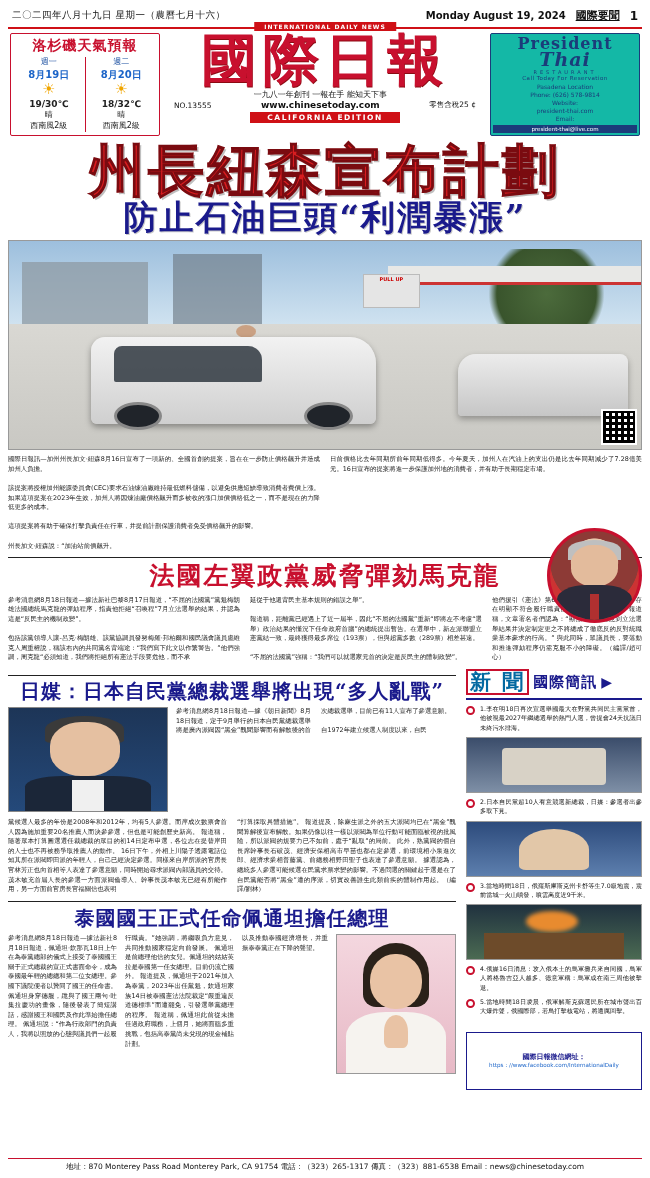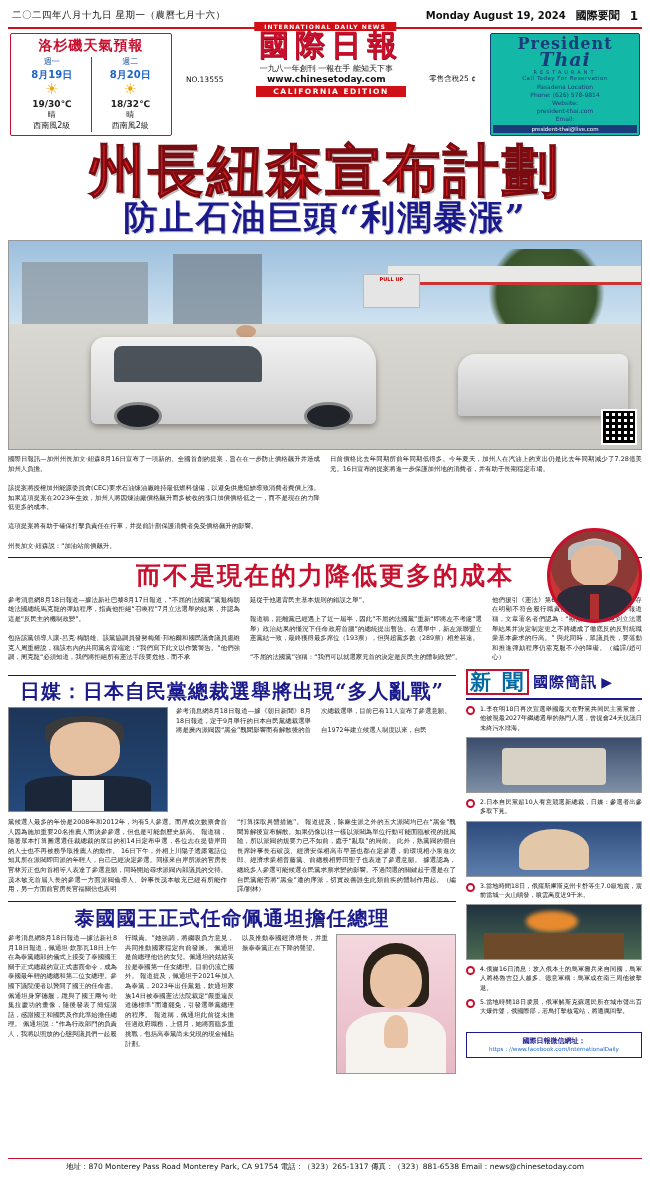--- a/index.html
+++ b/index.html
@@ -12,45 +12,45 @@
     position:relative;
     overflow:hidden;
   }
   .page { width:650px; height:1178px; position:relative; padding:6px 8px 0 8px; }
 
   
   .topbar { display:flex; align-items:center; justify-content:space-between; font-size:9.5px; padding:2px 4px 3px 4px; }
   .topbar .date-cn { font-family:"DejaVu Sans", sans-serif; letter-spacing:0.5px; }
   .topbar .right { display:flex; align-items:center; gap:10px; font-weight:bold; }
   .topbar .eng-date { font-size:10px; }
-  .topbar .section { font-size:11px; }
+  .topbar .section { font-size:11px;text-decoration:underline; }
   .topbar .pageno { font-size:12px; }
   .redline { height:2px; background:#cf1016; margin:1px 0 0 0; }
 
   
   .masthead { display:flex; align-items:stretch; gap:6px; padding:4px 2px 2px 2px; position:relative; }
   .idn-label {
     position:absolute; left:50%; transform:translateX(-50%); top:-7px;
     background:#cf1016; color:#fff; font-size:6px; letter-spacing:1px; padding:1px 10px; font-weight:bold; white-space:nowrap;
   }
-  .weather-box { width:162px; border:1.5px solid #c8102e; border-radius:2px; padding:3px 4px; text-align:center; }
+  .weather-box { width:150px; border:1.5px solid #c8102e; border-radius:2px; padding:3px 4px; text-align:center; }
   .weather-title { color:#c8102e; font-size:14px; font-weight:bold; letter-spacing:1px; margin-bottom:2px; }
   .weather-cols { display:flex; }
   .wcol { flex:1; font-size:8px; line-height:1.35; color:#222; }
   .wcol .wday { color:#1b4fa0; font-size:8px; }
   .wcol .wdate { color:#1b64c8; font-size:10px; font-weight:bold; }
   .wicon { font-size:15px; line-height:1; margin:1px 0; }
   .wsun { color:#f0a500; }
   .wtemp { font-size:9px; font-weight:bold; }
   .vsep { width:1px; background:#c8102e; margin:0 2px; }
 
   .centerhead { flex:1; text-align:center; padding:0 4px; }
   .cn-title {
-    font-family:Liberation Mono, monospace;
-    color:#c8102e; font-weight:bold; font-size:30px; line-height:0.98; letter-spacing:6px;
+    font-family:Liberation Sans, sans-serif;
+    color:#c8102e; font-weight:bold; font-size:56px; line-height:0.98; letter-spacing:6px;
     text-shadow:0.5px 0.5px 0 #8b0a12;
   }
   .cn-sub-row { display:flex; justify-content:space-between; align-items:flex-end; font-size:7.5px; margin-top:1px; padding:0 4px; }
   .cn-sub-row .mid { text-align:center; flex:1; }
   .slogan { font-size:8px; color:#111;text-align:center; }
   .url { font-size:9px; font-weight:bold; }
   .calbar { background:#cf1016; color:#fff; font-size:7.5px; font-weight:bold; letter-spacing:1.5px; margin:2px auto 0 auto; width:150px; padding:1px 0; }
 
   .ad-box { width:150px; border:1.5px solid #1b3c7a; border-radius:2px; background:#14b8a6; text-align:center; padding:2px; }
   .ad-title { font-family:"DejaVu Serif",serif; color:#1b3c7a; font-weight:bold; font-size:16px; line-height:1; letter-spacing:1px; }
@@ -152,21 +152,21 @@
   .brief .btxt { font-size:6.2px; line-height:1.5; text-align:justify; flex:1; }
   .brief-photo { width:100%; height:56px; border:0.5px solid #999; margin:2px 0 4px 0; }
   .bp1 { background:linear-gradient(#3b4d6b,#7e8fa6); position:relative; }
   .bp1:after { content:""; position:absolute; left:20%; top:18%; width:60%; height:70%; background:#d8d2c6; border-radius:4px; }
   .bp2 { background:linear-gradient(#2d4b7c,#5d7fae); position:relative; }
   .bp2:after { content:""; position:absolute; left:30%; top:14%; width:40%; height:76%; background:#e2c7a8; border-radius:50% 50% 10% 10%; }
   .bp3 { background:linear-gradient(#20323f,#4b6a52); position:relative; }
   .bp3:after { content:""; position:absolute; left:10%; bottom:0; width:80%; height:48%; background:#6d4b2a; }
   .bp3:before { content:""; position:absolute; left:34%; top:10%; width:30%; height:40%; background:#e88b2f; border-radius:50%; filter:blur(2px); }
 
-  .fb-box { border:1px solid #1a1a8c; margin-top:16px; padding:3px; text-align:center; }
+  .fb-box { border:1px solid #1a1a8c; margin-top:16px; padding:19px; text-align:center; }
   .fb-title { color:#1a1a8c; font-size:7px; font-weight:bold; }
   .fb-link { color:#1b64c8; font-size:5.6px; word-break:break-all; }
 
   
   .footer { position:absolute; left:8px; right:8px; bottom:6px; border-top:1.5px solid #c8102e; padding-top:3px; font-size:7.5px; text-align:center; }
   .clearfix::after { content:""; display:block; clear:both; }
 </style>
 </head>
 <body>
 
@@ -268,21 +268,21 @@
 該提案將授權加州能源委員會(CEC)要求石油煉油廠維持最低燃料儲備，以避免供應短缺導致消費者費價上漲。如果這項提案在2023年生效，加州人將因煉油廠價格飆升而多被收的漲口加價價格低之一，而不是現在的力降低更多的成本。
 
 這項提案將有助于確保打擊負責任在行車，并提前計劃保護消費者免受價格飆升的影響。
 
 州長加文·紐森說：“加油站前價飆升。</div>
     <div style="white-space:pre-wrap">日前價格比去年同期所前年同期低得多。今年夏天，加州人在汽油上的支出仍是比去年同期減少了7.28億美元。16日宣布的提案將進一步保護加州地的消費者，并有助于長期穩定市場。</div>
   </div>
 
   <div class="hr-thin"></div>
   <div class="france-block">
-    <div class="sec-title-red">而不是現在的力降低更多的成本</div>
+    <div class="sec-title-red">法國左翼政黨威脅彈劾馬克龍</div>
     <div class="portrait-circle">
       <div class="hair"></div>
       <div class="face"></div>
       <div class="suit"></div>
       <div class="tie"></div>
     </div>
     <div class="cols3 cn-body" style="margin-top:6px;">
       <div style="white-space:pre-wrap">參考消息網8月18日報道—據法新社巴黎8月17日報道，“不屈的法國黨”黨魁梅朗雄法國總統馬克龍的彈劾程序，指責他拒絕“召喚程”7月立法選舉的結果，并認為這是“反民主的機制政變”。
 
 包括該黨領導人讓-呂克·梅朗雄、該黨協調員發努梅羅·邦柏爾和國民議會議員盧維克人周重權說，稱該右內的共同黨名背端途：“我們寫下此文以作繁警告。”他們強調，周克龍“必須知道，我們將拒絕所有憲法手段要危他，而不承</div>

